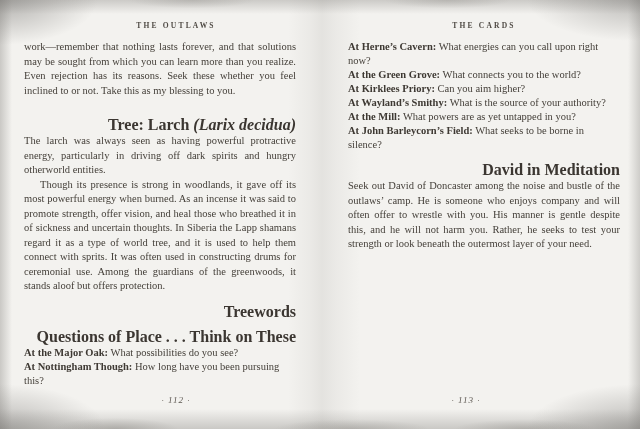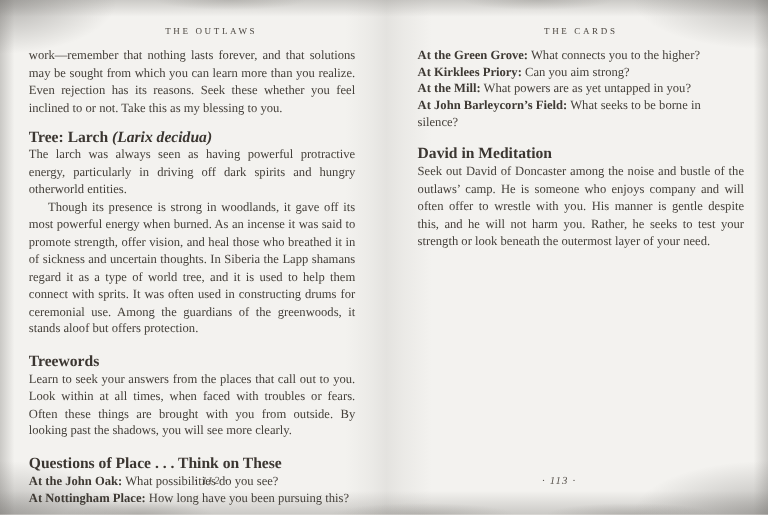--- a/index.html
+++ b/index.html
@@ -24,32 +24,32 @@
       linear-gradient(to bottom, rgba(140,138,134,.38), rgba(140,138,134,0) 14px, rgba(140,138,134,0) 409px, rgba(140,138,134,.40)),
       linear-gradient(to right, rgba(140,138,134,.40), rgba(140,138,134,0) 12px, rgba(140,138,134,0) 628px, rgba(140,138,134,.36)),
       linear-gradient(to right, transparent 288px, rgba(125,122,117,.07) 310px, rgba(125,122,117,.13) 322px, rgba(125,122,117,.07) 336px, transparent 360px),
       #f3f2ef;
   }
   .page { position:absolute; top:0; height:429px; width:320px; }
   .page.left  { left:0; }
   .page.right { left:320px; }
   .running-head {
     position:absolute; top:21px; width:272px; text-align:center;
-    font-size:7.5px; font-weight:normal; letter-spacing:2.2px; color:#4e4943;
+    font-size:7.5px; font-weight:bold; letter-spacing:2.2px; color:#4e4943;
   }
   .page.left  .running-head { left:40px; }
   .page.right .running-head { left:28px; }
   .content { position:absolute; top:40px; width:272px; font-size:10.5px; }
   .page.left  .content { left:24px; }
   .page.right .content { left:28px; }
   p.body { line-height:14.5px; text-align:justify; }
   p.indent { text-indent:16px; }
   h3 {
-    font-size:13px; line-height:15px; margin:8px 0 2px;
-    font-weight:bold; color:#3b3631; text-align:left;
+    font-size:16px; line-height:15px; margin:19px 0 2px;
+    font-weight:bold; color:#3b3631; text-align:right;
   }
   h3 .latin { font-style:italic; font-weight:bold; }
   .qline { line-height:14px; text-align:left; }
   .qline strong { font-weight:bold; color:#3e3933; }
   .gap-sm { margin-top:10px; }
   .folio {
     position:absolute; top:395px; width:272px; text-align:center;
     font-size:9px; letter-spacing:1px; color:#5d5852;font-style:italic;
   }
   .page.left  .folio { left:40px; }
@@ -64,36 +64,37 @@
     <div class="running-head">THE OUTLAWS</div>
 
     <div class="content">
       <p class="body">work—remember that nothing lasts forever, and that solutions may be sought from which you can learn more than you realize. Even rejection has its reasons. Seek these whether you feel inclined to or not. Take this as my blessing to you.</p>
 
       <h3><span>Tree: Larch</span> <span class="latin">(Larix decidua)</span></h3>
       <p class="body">The larch was always seen as having powerful protractive energy, particularly in driving off dark spirits and hungry otherworld entities.</p>
       <p class="body indent">Though its presence is strong in woodlands, it gave off its most powerful energy when burned. As an incense it was said to promote strength, offer vision, and heal those who breathed it in of sickness and uncertain thoughts. In Siberia the Lapp shamans regard it as a type of world tree, and it is used to help them connect with sprits. It was often used in constructing drums for ceremonial use. Among the guardians of the greenwoods, it stands aloof but offers protection.</p>
 
       <h3 class="gap-sm">Treewords</h3>
-      <p class="body">Learn to seek your answers from the places that call out to you. Look within at all times, when faced with troubles or fears. Often these things are brought with you from outside. By looking past the shadows, you will see more clearly.</p>
 
       <h3 class="gap-sm">Questions of Place . . . Think on These</h3>
-      <p class="qline"><strong>At the John Oak:</strong> <span>What possibilities do you see?</span></p>
-      <p class="qline"><strong>At Nottingham Place:</strong> <span>How long have you been pursuing this?</span></p>
+      <p class="qline"><strong>At the Major Oak:</strong> <span>What possibilities do you see?</span></p>
+      <p class="qline"><strong>At Nottingham Though:</strong> <span>How long have you been pursuing this?</span></p>
     </div>
 
     <div class="folio">· 112 ·</div>
   </section>
 
   <section class="page right">
     <div class="running-head">THE CARDS</div>
 
     <div class="content">
-      <p class="qline"><strong>At the Green Grove:</strong> <span>What connects you to the higher?</span></p>
-      <p class="qline"><strong>At Kirklees Priory:</strong> <span>Can you aim strong?</span></p>
+      <p class="qline"><strong>At Herne’s Cavern:</strong> <span>What energies can you call upon right now?</span></p>
+      <p class="qline"><strong>At the Green Grove:</strong> <span>What connects you to the world?</span></p>
+      <p class="qline"><strong>At Kirklees Priory:</strong> <span>Can you aim higher?</span></p>
+      <p class="qline"><strong>At Wayland’s Smithy:</strong> <span>What is the source of your authority?</span></p>
       <p class="qline"><strong>At the Mill:</strong> <span>What powers are as yet untapped in you?</span></p>
       <p class="qline"><strong>At John Barleycorn’s Field:</strong> <span>What seeks to be borne in silence?</span></p>
 
       <h3 class="gap-sm">David in Meditation</h3>
       <p class="body">Seek out David of Doncaster among the noise and bustle of the outlaws’ camp. He is someone who enjoys company and will often offer to wrestle with you. His manner is gentle despite this, and he will not harm you. Rather, he seeks to test your strength or look beneath the outermost layer of your need.</p>
     </div>
 
     <div class="folio">· 113 ·</div>
   </section>
 

